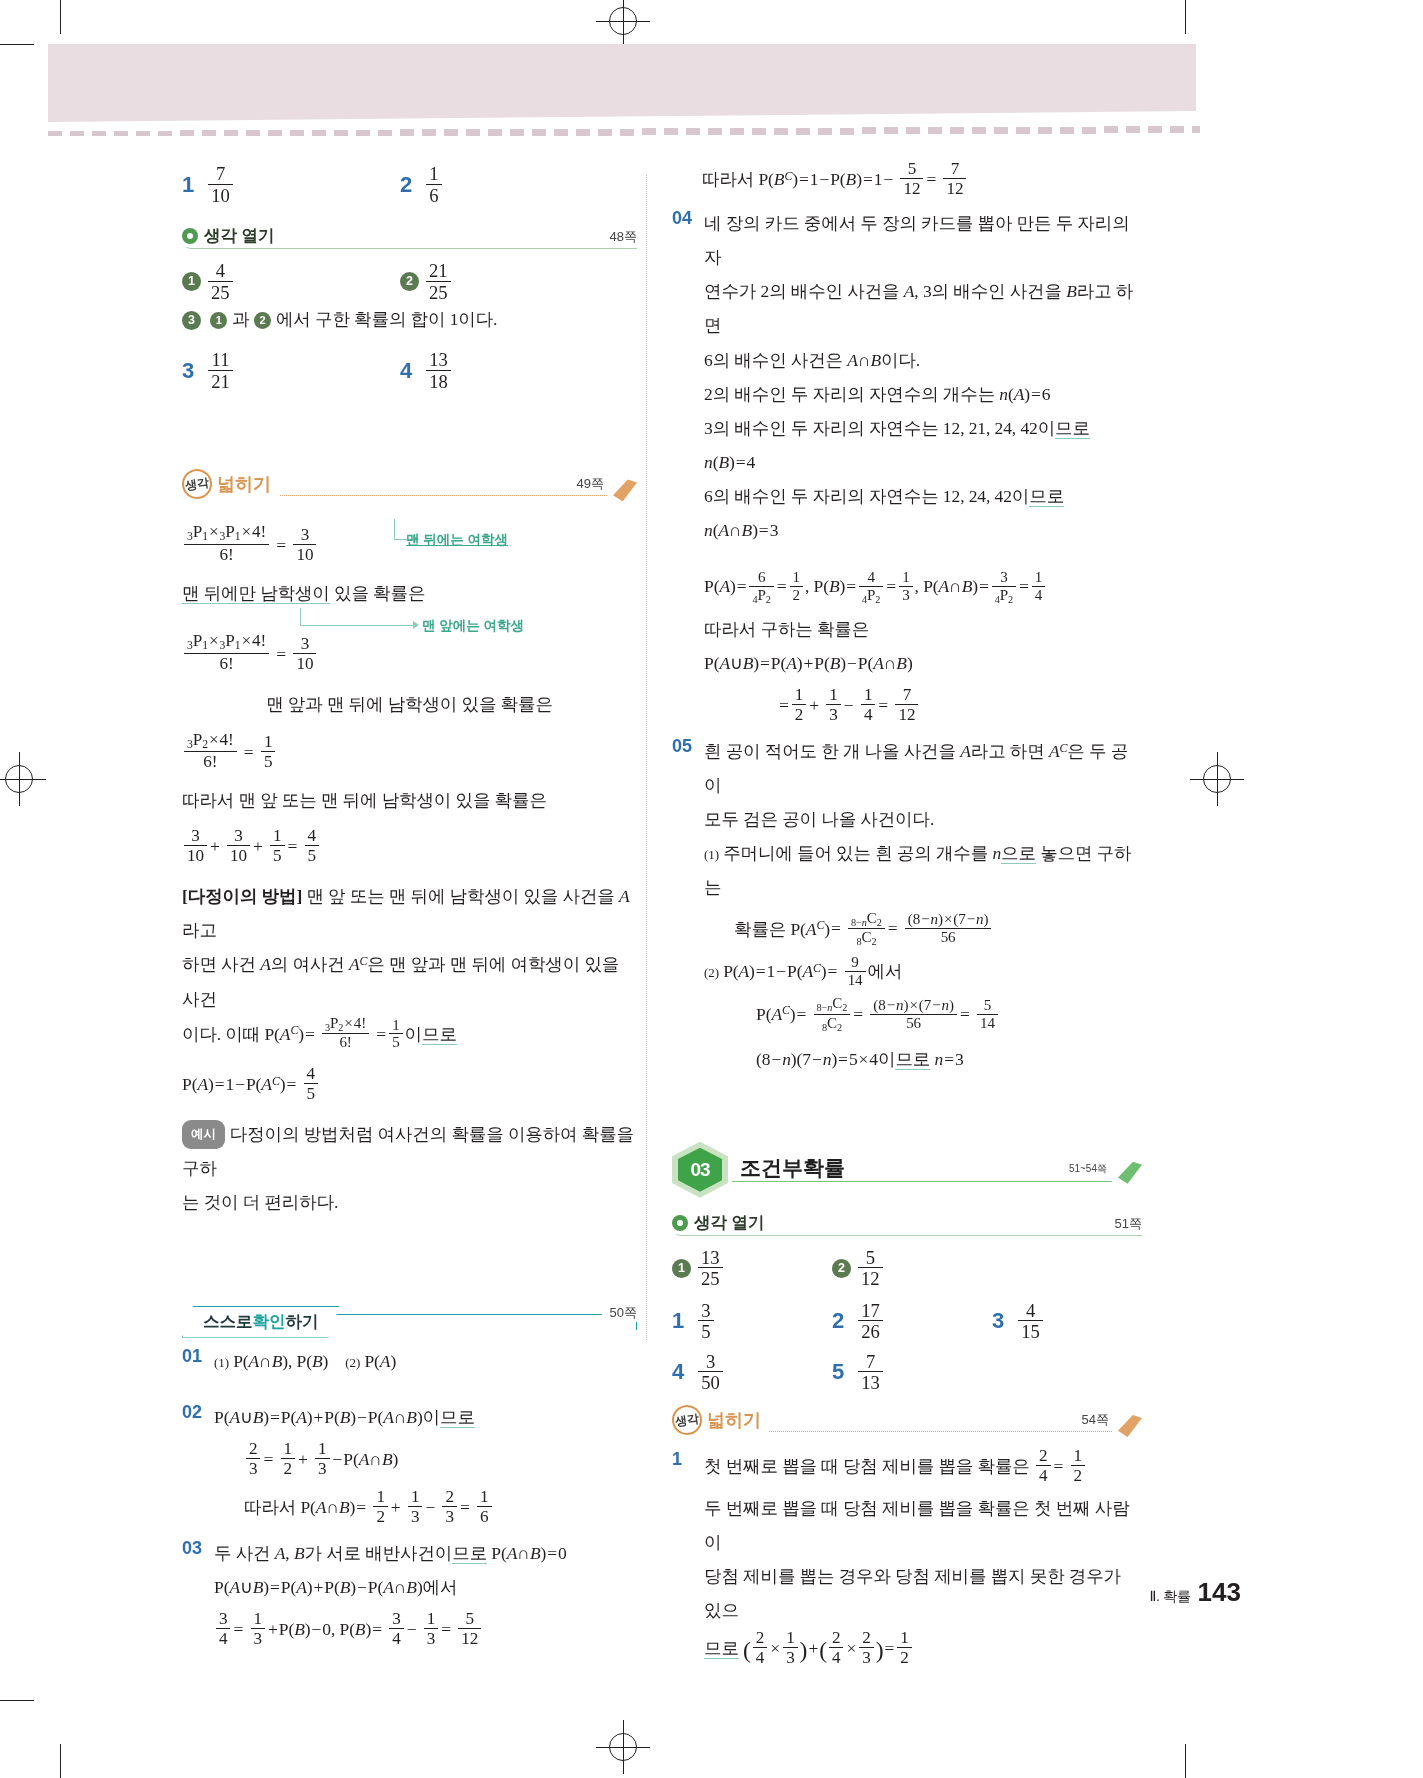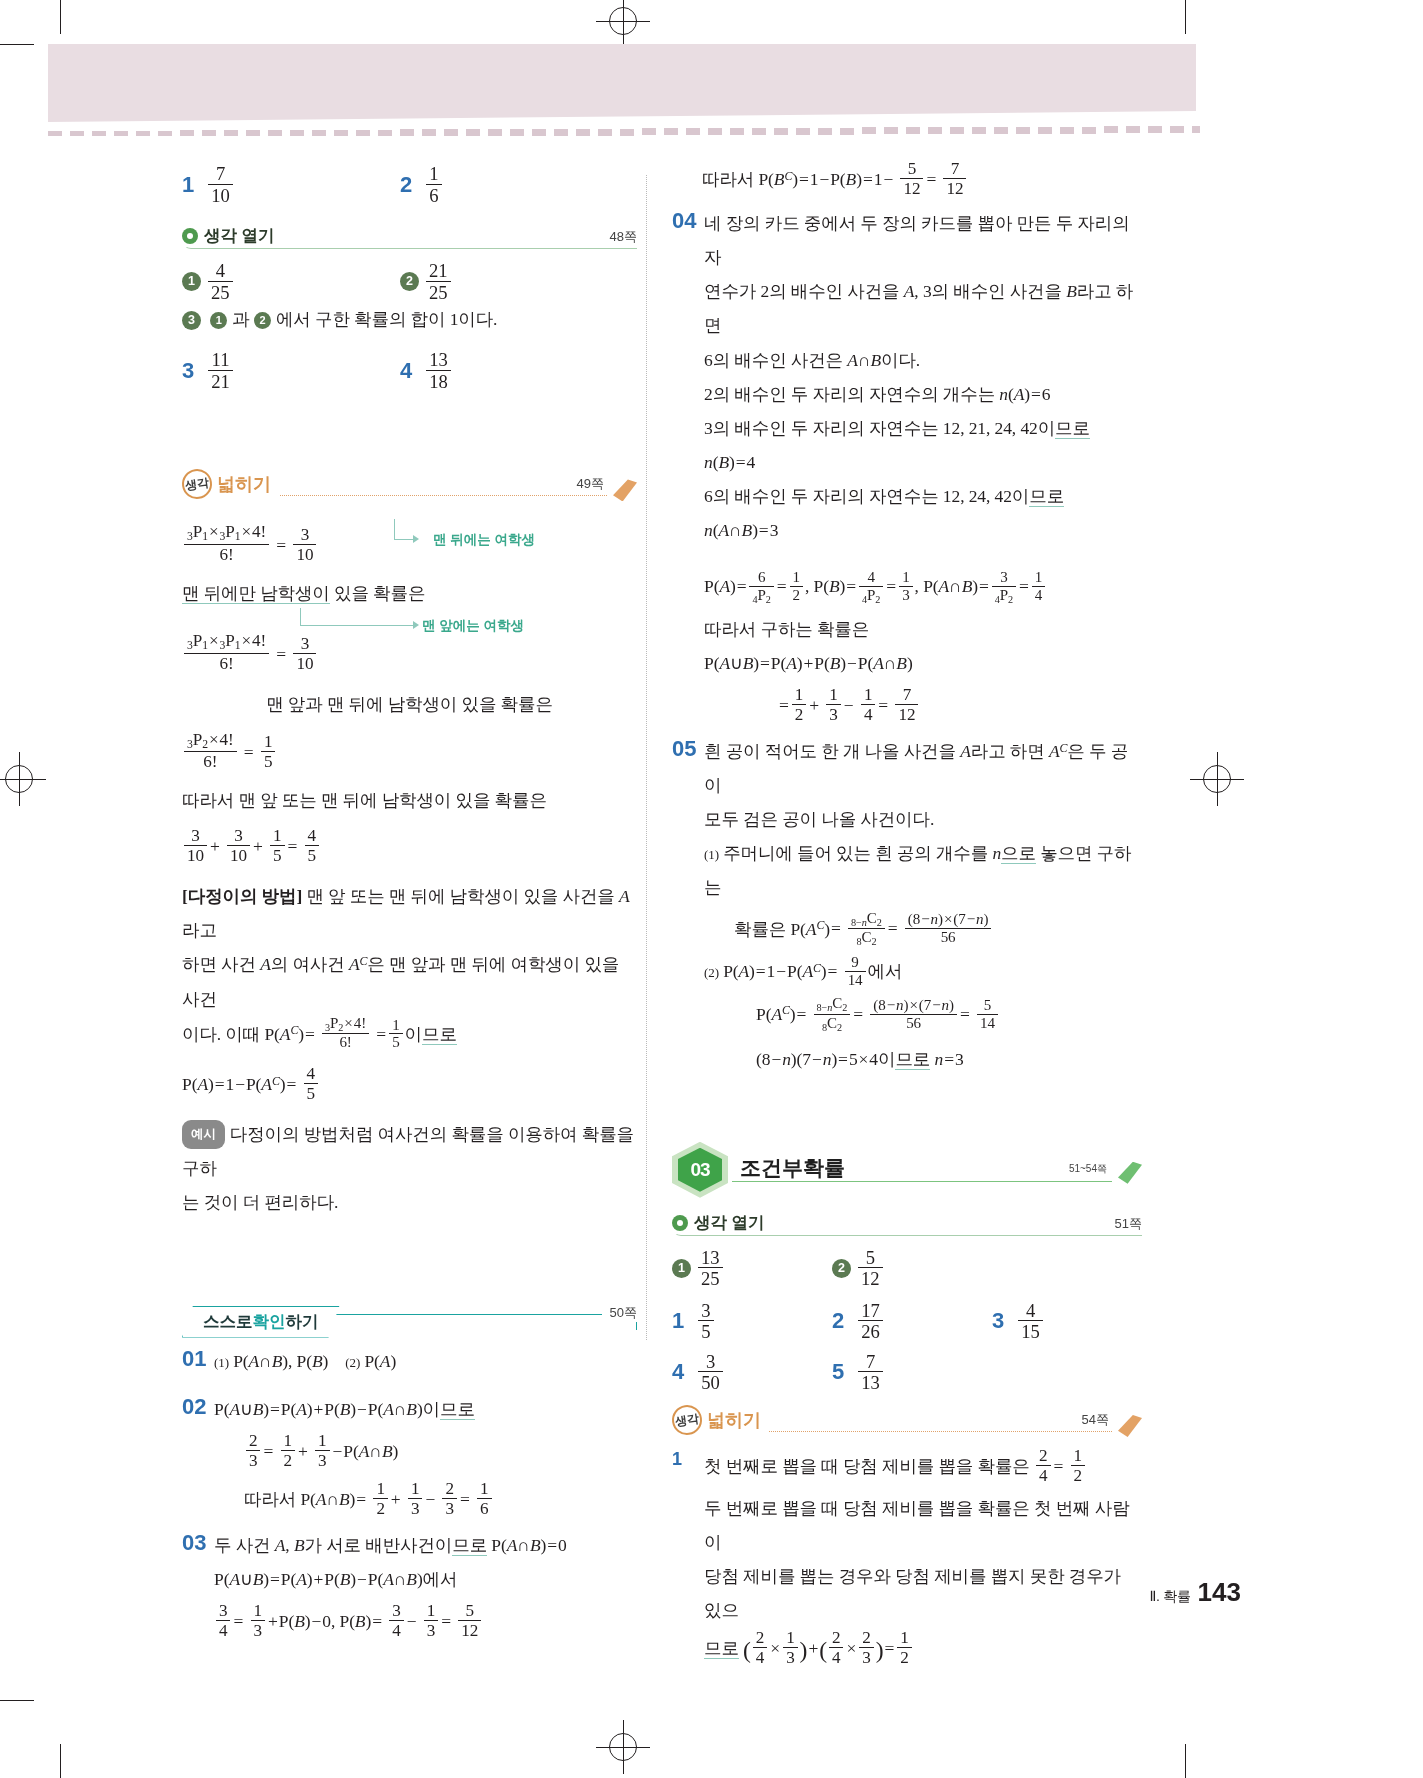--- a/index.html
+++ b/index.html
@@ -187,23 +187,23 @@
     position:absolute; right:28px; bottom:22px; background:#fff; padding:0 7px;
     font-family:"Liberation Sans", sans-serif; font-size:10px; color:#444;
   }
   .unit .swoosh {
     position:absolute; right:0; bottom:14px; width:24px; height:22px;
     background:#6fbf72;
     clip-path:polygon(0% 72%, 62% 0%, 100% 14%, 40% 100%);
   }
 
   
-  .prob { display:flex; margin-top:14px; }
+  .prob { display:flex; margin-top:22px; }
   .prob .no {
-    color:#2f6fb0; font-weight:bold; font-size:22px; min-width:32px;
+    color:#2f6fb0; font-weight:bold; font-size:18px; min-width:32px;
     font-family:"Liberation Sans", sans-serif; padding-top:2px;
   }
   .prob .body { flex:1; }
 
   
   .callout { position:relative; height:0; }
   .co-text {
     position:absolute; color:#3aa88c; font-family:"Liberation Sans", sans-serif;
     font-size:13.5px; font-weight:bold; white-space:nowrap;
   }
@@ -378,21 +378,21 @@
       <div class="swoosh"></div>
     </div>
 
     <div style="margin-top:12px;">
 
 
       <div class="callout">
         <div class="co-line" style="left:212px;top:-4px;width:1px;height:20px;border-left:1px solid #8fc9bc;"></div>
         <div class="co-line" style="left:212px;top:16px;width:22px;height:1px;border-top:1px solid #8fc9bc;"></div>
         <div class="co-line" style="left:231px;top:12px;width:0;height:0;border-top:4px solid transparent;border-bottom:4px solid transparent;border-left:6px solid #8fc9bc;"></div>
-        <div class="co-text" style="left:251px;top:8px;">맨 뒤에는 여학생</div>
+        <div class="co-text" style="left:224px;top:8px;text-decoration:underline;">맨 뒤에는 여학생</div>
       </div>
 
       <div class="ln" style="margin-top:22px;">
         <span class="frac"><span><sub>3</sub>P<sub>1</sub><span class="op">×</span><sub>3</sub>P<sub>1</sub><span class="op">×</span>4!</span><span class="den">6!</span></span>
         <span class="op">=</span>
         <span class="frac"><span>3</span><span class="den">10</span></span>
       </div>
 
       <div class="ln" style="margin-top:12px;">
         <span class="uline">맨 뒤에만 남학생이</span> 있을 확률은

